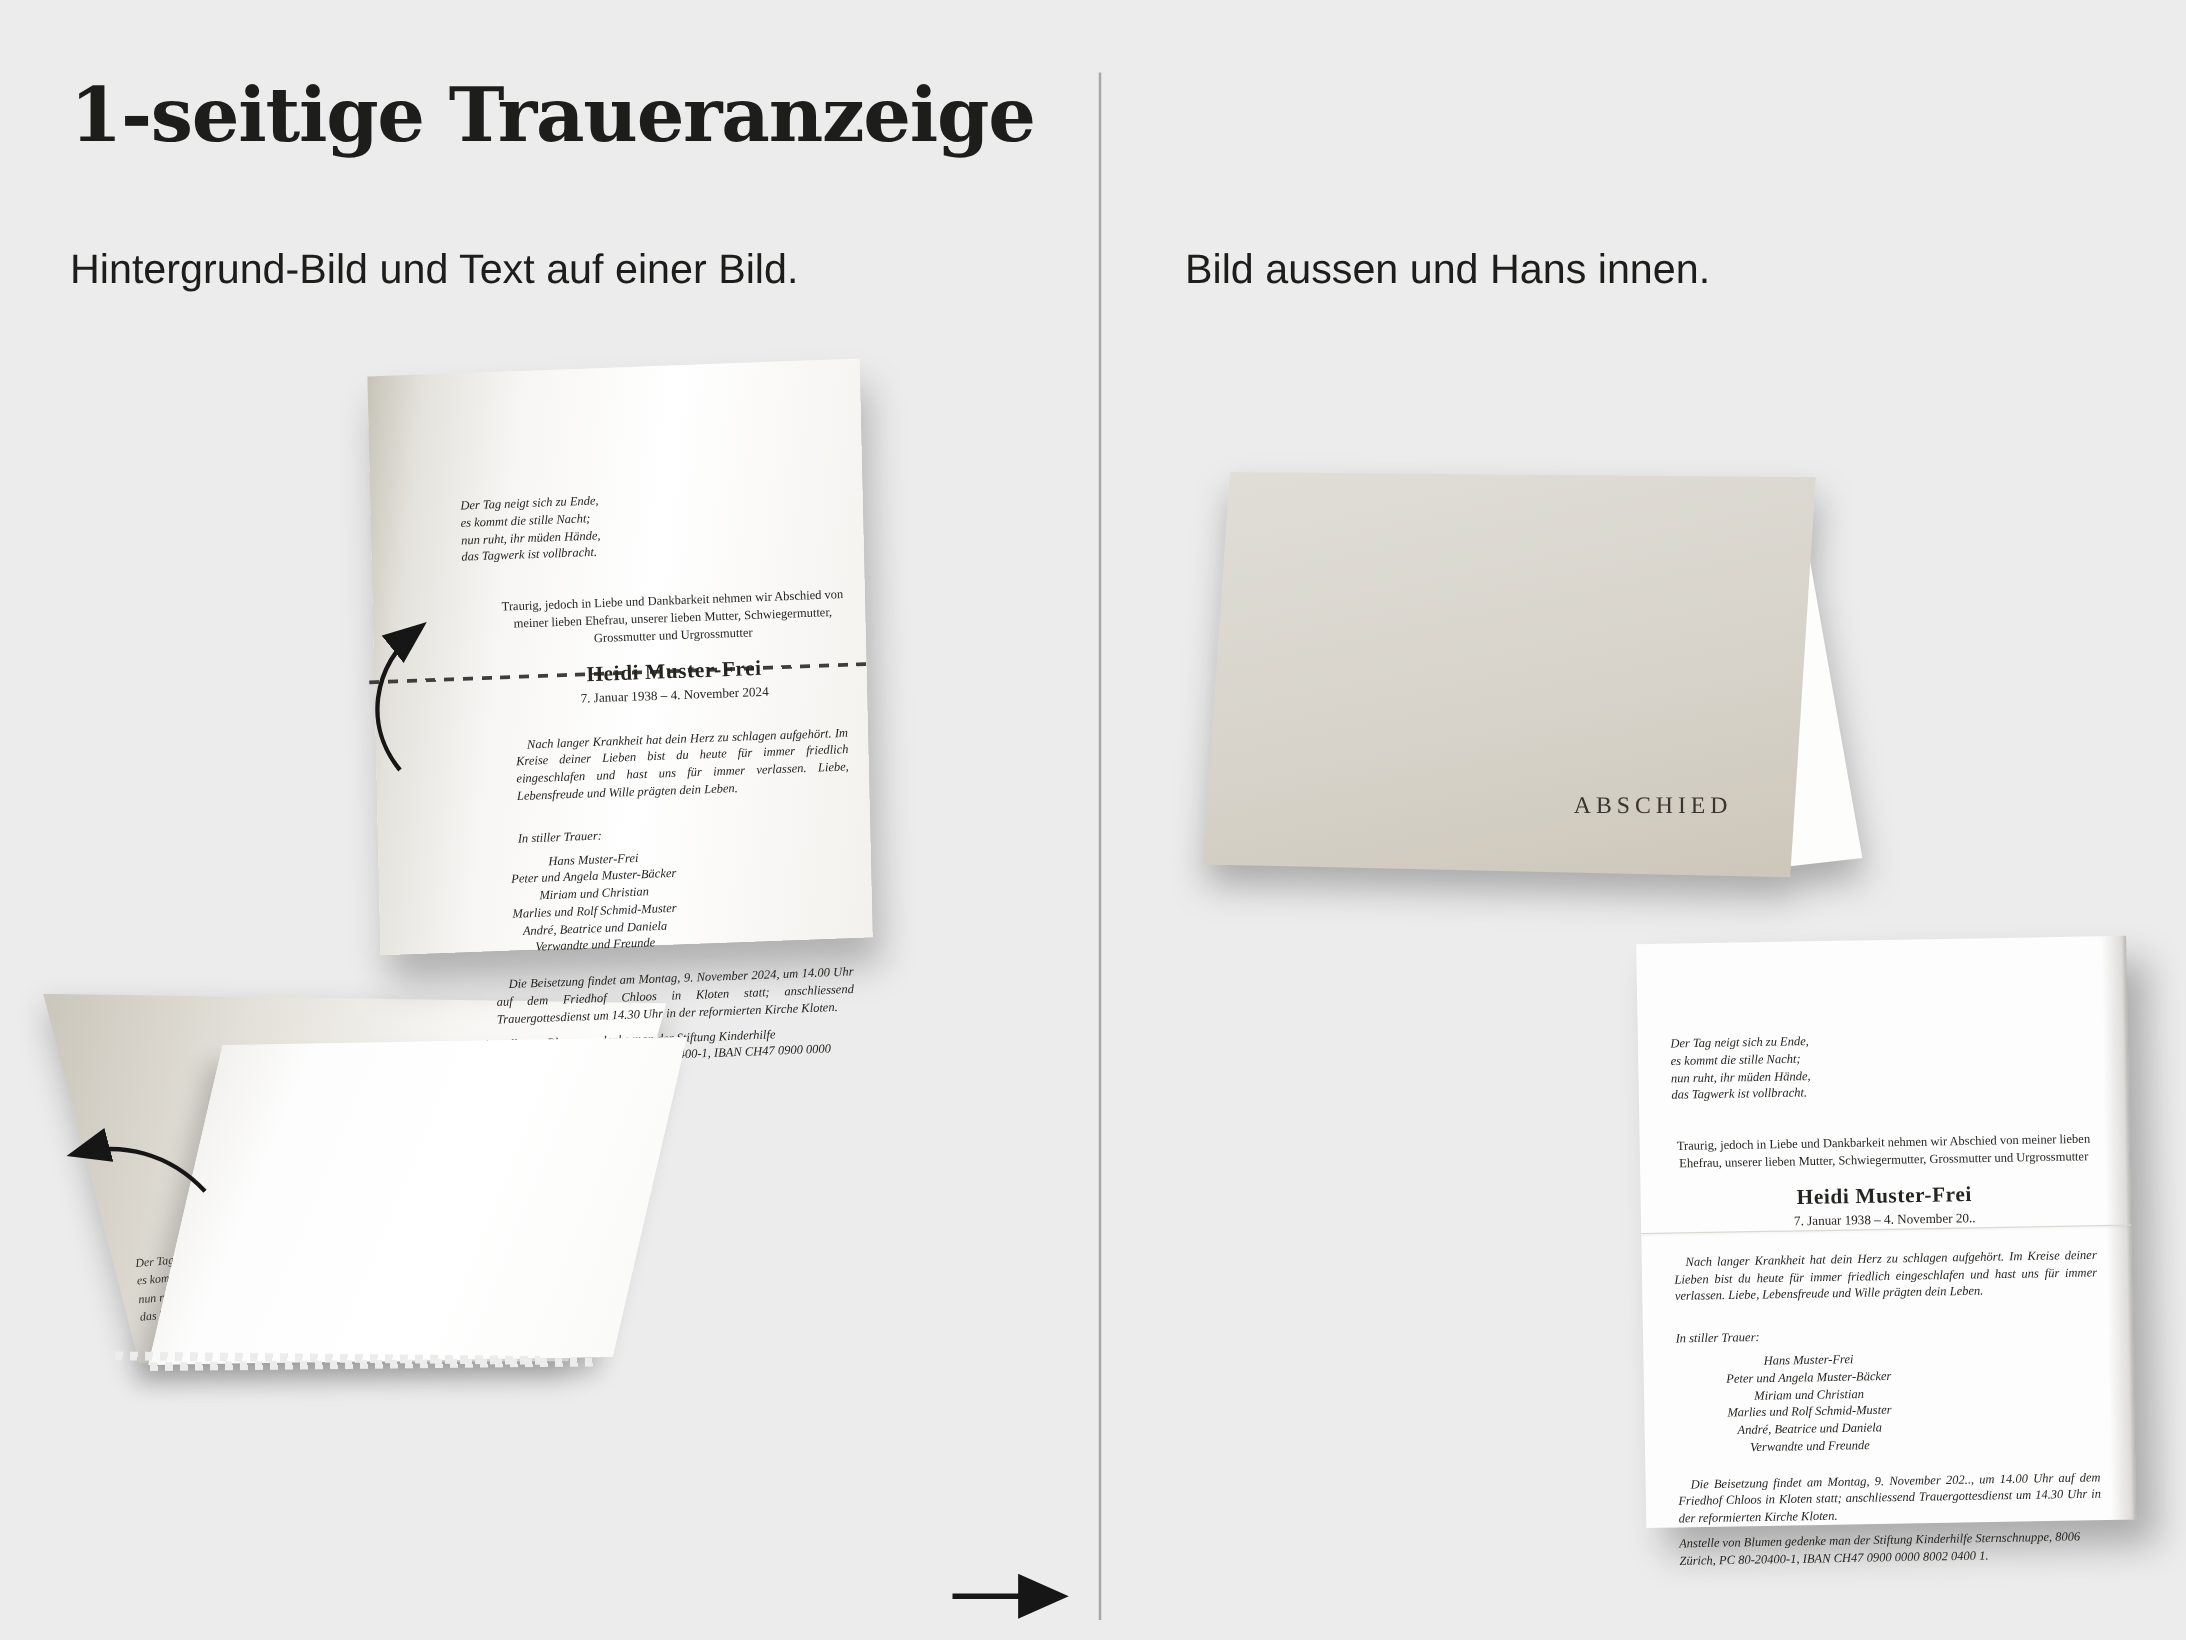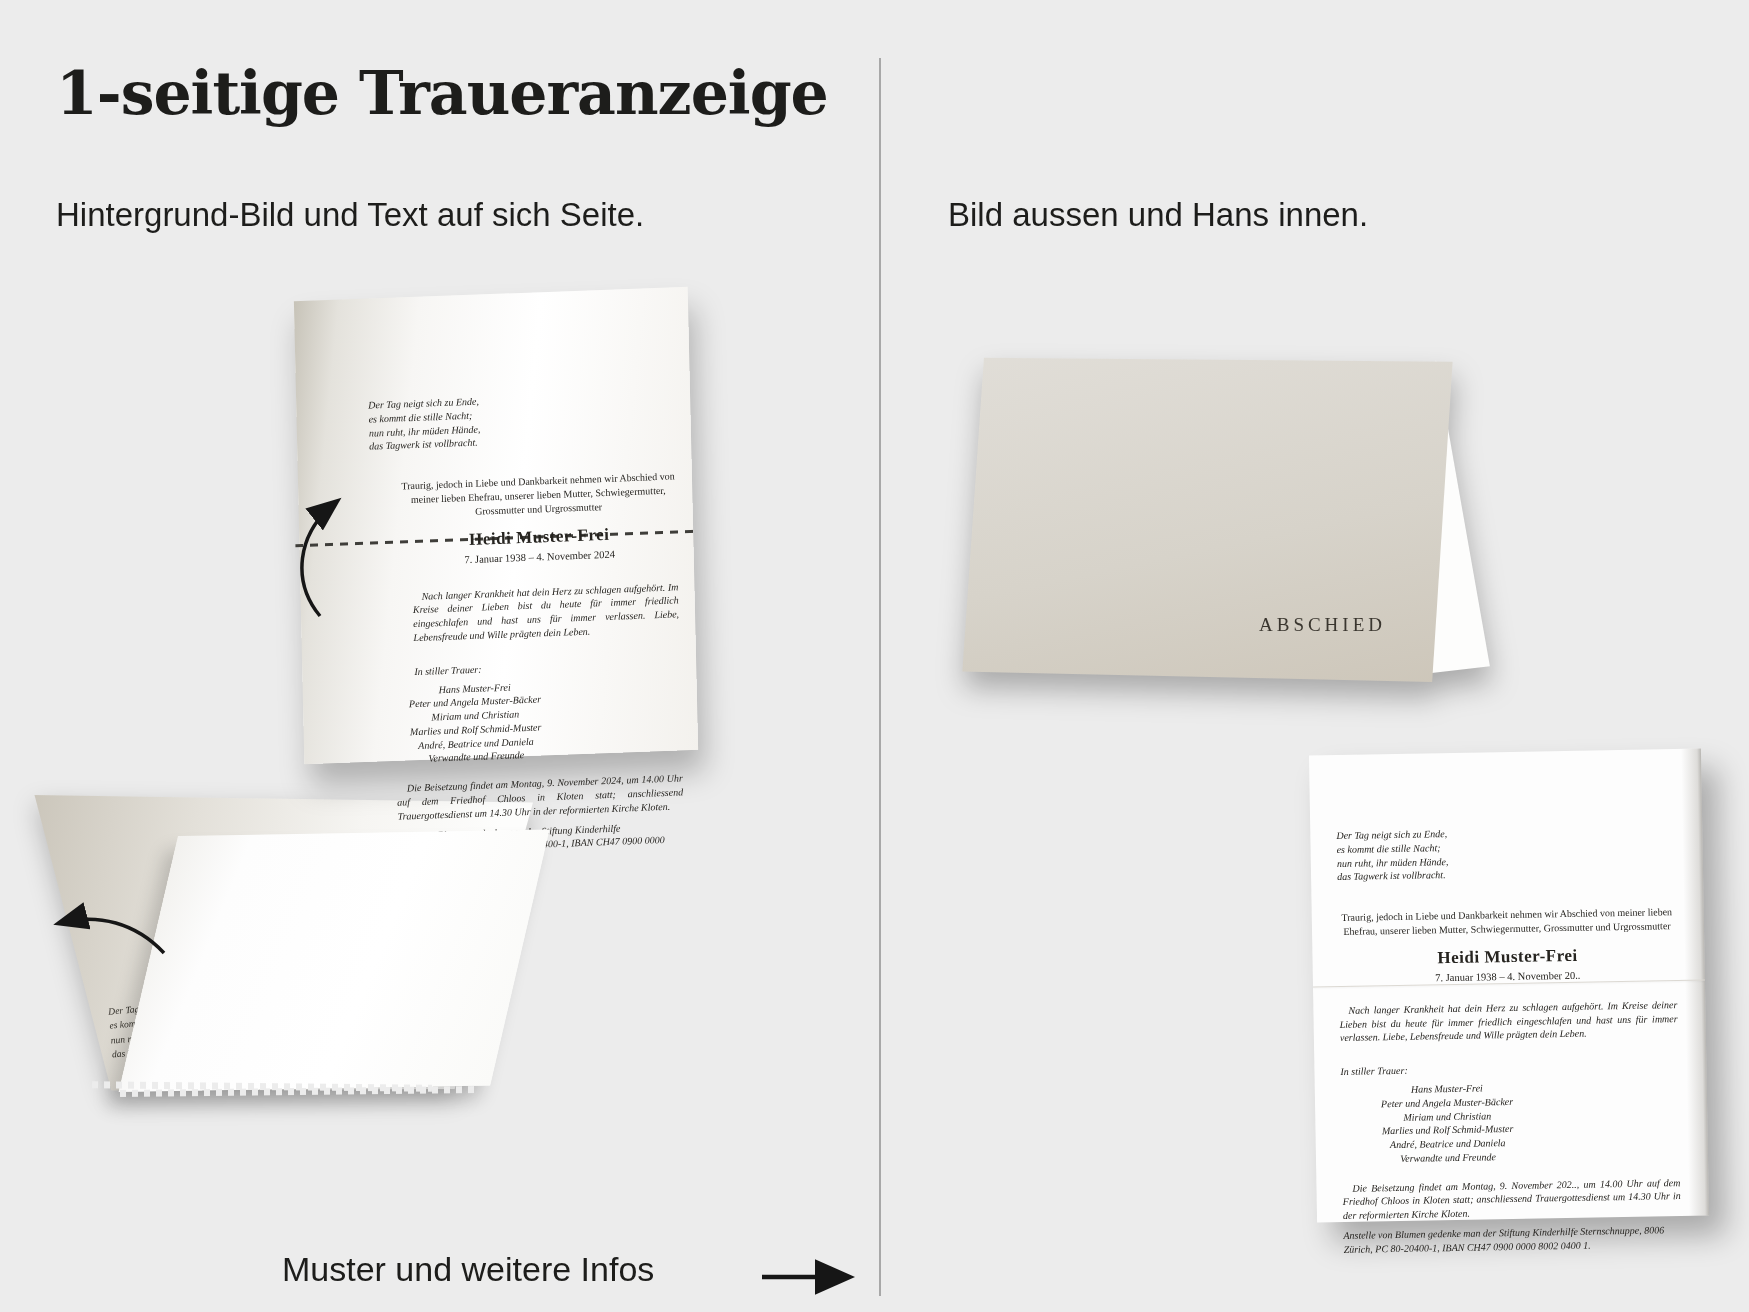--- a/index.html
+++ b/index.html
@@ -46,21 +46,21 @@
   
   .card-left .intro,.card-left .name,.card-left .dates{margin-left:30px;}
   .card-left .farewell{margin-left:40px;margin-top:20px;}
   .card-left .mlabel{margin-left:40px;}
   .card-left .mlist{margin-left:34px;}
   .card-left .burial{margin-left:20px;}
   .card-left .donation{margin-left:8px;}
   .card-inner .mlist{margin-left:40px;}
 
   
-  .folded-wrap{position:absolute;left:958px;top:348px;width:540px;height:346px;z-index:2;
+  .folded-wrap{position:absolute;left:958px;top:368px;width:540px;height:346px;z-index:2;
      filter:drop-shadow(2px 16px 14px rgba(0,0,0,0.28));}
   .folded-back{position:absolute;inset:0;background:#fdfdfc;
      clip-path:polygon(88.5% 3.5%,98.5% 92%,84.5% 94.5%);}
   .folded-front{position:absolute;inset:0;
      clip-path:polygon(4.8% 2.8%,91.6% 4%,87.8% 96.5%,0.8% 93.5%);
      background:linear-gradient(168deg,#e1ded8 0%,#d7d3ca 55%,#ccc5b8 100%);}
   .abschied{position:absolute;right:112px;bottom:58px;font-family:"Liberation Serif",serif;
      font-size:19px;letter-spacing:4px;color:#3a362f;}
 
   
@@ -86,21 +86,21 @@
   #arrow-left{left:50px;top:893px;z-index:5;}
   #arrow-right{left:760px;top:1262px;}
   .footer-label{position:absolute;left:282px;top:1250px;font-size:34px;color:#1d1d1b;white-space:nowrap;}
 </style>
 </head>
 <body>
 
 <div class="stage">
 
   <div class="h1" id="title-left">1-seitige Traueranzeige</div>
-  <div class="sub" id="sub-left">Hintergrund-Bild und Text auf sich Seite.</div>
+  <div class="sub" id="sub-left">Hintergrund-Bild und Text auf einer Bild.</div>
   <div class="divider"></div>
   <div class="sub" id="sub-right">Bild aussen und Hans innen.</div>
 
   <div class="memcard card-left">
     <div class="fold-dashes"></div>
     <div class="content">
       <div class="poem">
         <div>Der Tag neigt sich zu Ende,</div>
         <div>es kommt die stille Nacht;</div>
         <div>nun ruht, ihr müden Hände,</div>
@@ -148,21 +148,20 @@
 
   <svg class="arrow-svg" id="arrow-left" width="118" height="78">
     <defs>
       <marker id="ah2" markerWidth="12" markerHeight="12" refX="8" refY="4" orient="auto">
         <path d="M0,0 L10,4 L0,8 z" fill="#161616"></path>
       </marker>
     </defs>
     <path d="M114,60 C86,30 48,20 10,30" fill="none" stroke="#161616" stroke-width="3.5" marker-end="url(#ah2)"></path>
   </svg>
 
-  <div class="footer-label">Muster und weitere Infos</div>
   <svg class="arrow-svg" id="arrow-right" width="110" height="30">
     <defs>
       <marker id="ah3" markerWidth="11" markerHeight="11" refX="7" refY="4" orient="auto">
         <path d="M0,0 L9,4 L0,8 z" fill="#161616"></path>
       </marker>
     </defs>
     <path d="M2,15 L86,15" fill="none" stroke="#161616" stroke-width="4.5" marker-end="url(#ah3)"></path>
   </svg>
 
   <div class="folded-wrap">

